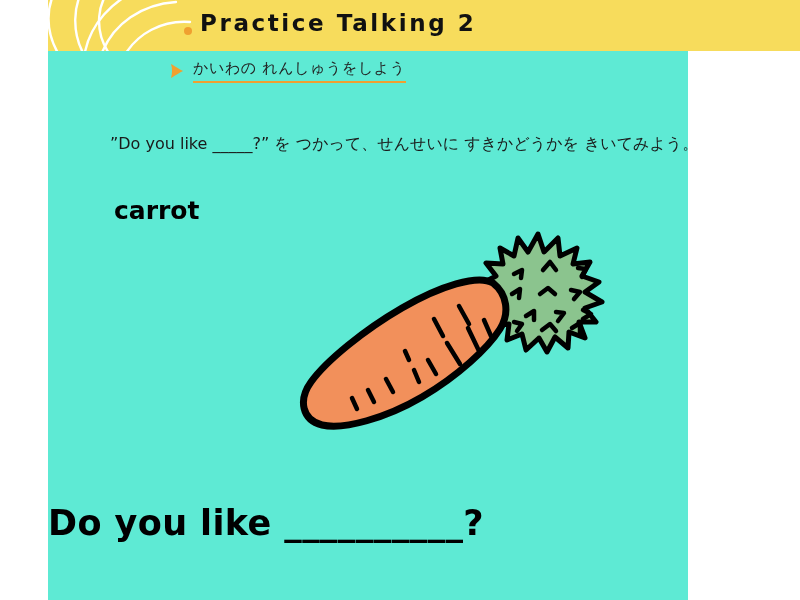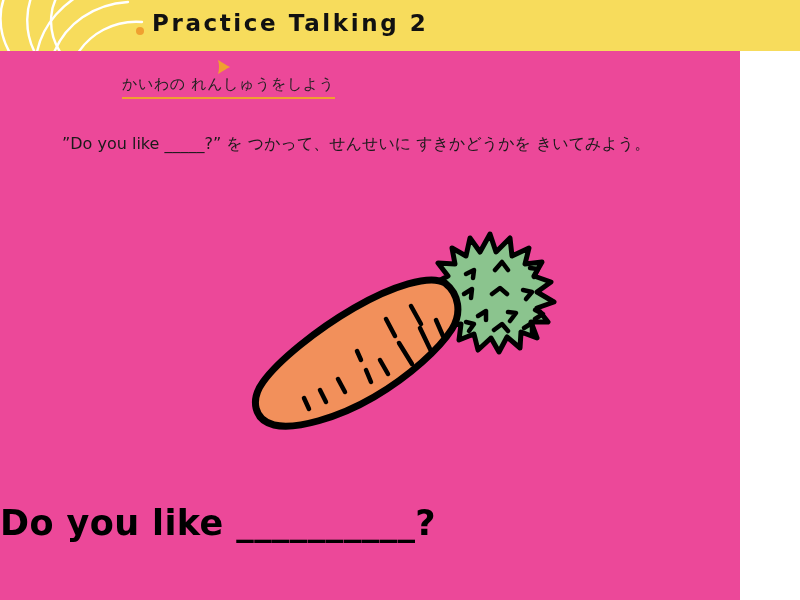--- a/index.html
+++ b/index.html
@@ -10,23 +10,24 @@
     width: 800px;
     height: 600px;
     background: #ffffff;
     font-family: "Liberation Sans", sans-serif;
     overflow: hidden;
     position: relative;
   }
   .slide {
     position: absolute;
     inset: 0;
-    width: 740px;
+    width: 640px;
     height: 600px;
-    background: #ec4899;
+    background: #5eead4;
+    margin-left: 48px;
   }
 
   
   .header-band {
     position: absolute;
     left: 0;
     top: 0;
     width: 800px;
     height: 51px;
     background: #f7dc5c;
@@ -61,21 +62,20 @@
     font-family: "DejaVu Sans", sans-serif;
   }
 
   
   .subtitle-row {
     position: absolute;
     left: 122px;
     top: 59px;
     display: flex;
     align-items: center;
-    flex-direction: column;
   }
   .subtitle-arrow {
     width: 14px;
     height: 16px;
     margin-right: 9px;
     flex: none;
     display: block;
   }
   .subtitle-text {
     font-size: 15px;
@@ -160,20 +160,21 @@
 
   <div class="subtitle-row">
     <svg class="subtitle-arrow" viewBox="0 0 14 16">
       <path d="M1 1 C 6 4, 11 7, 13 8 C 11 9, 6 12, 1 15 C 2.4 10.6, 2.4 5.4, 1 1 Z" fill="#f0a030"></path>
     </svg>
     <span class="subtitle-text">かいわの れんしゅうをしよう</span>
   </div>
 
   <div class="body-line body-line-2">”Do you like _____?” を つかって、せんせいに すきかどうかを きいてみよう。</div>
 
+  <div class="word-label">carrot</div>
 
   <div class="illustration">
     <svg viewBox="0 0 350 245">
 
       <g stroke="#000000" stroke-width="4" stroke-linecap="round" fill="none">
         <path d="M196 92 C 208 92, 218 88, 226 84"></path>
         <path d="M198 100 C 210 100, 221 96, 229 92"></path>
         <path d="M200 108 C 212 109, 222 106, 230 101"></path>
       </g>
       <g stroke="#8bc48e" stroke-width="6" stroke-linecap="round" fill="none">

